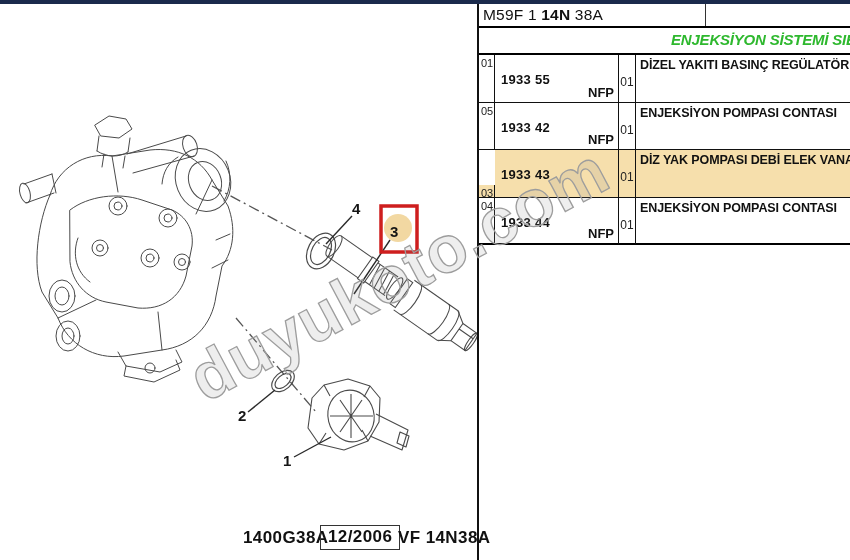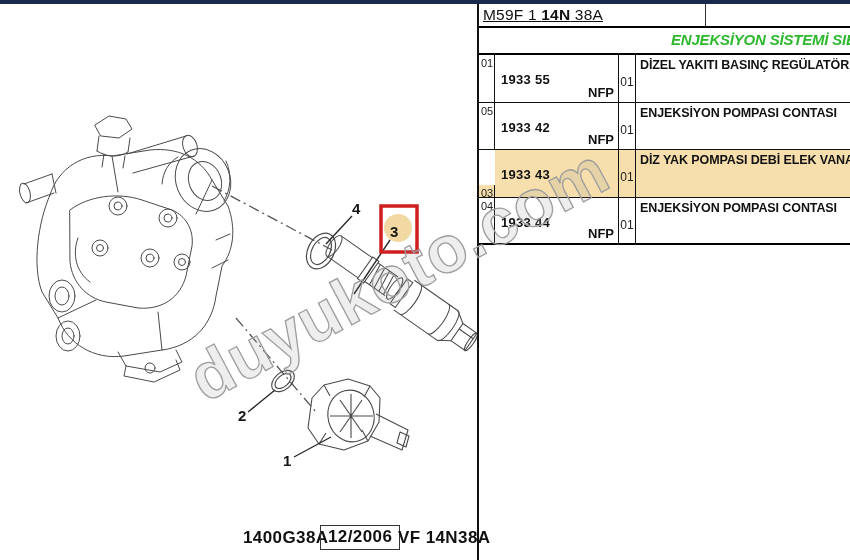--- a/index.html
+++ b/index.html
@@ -8,21 +8,21 @@
     font-family:"Liberation Sans",sans-serif;color:#111;
   }
   
   #topbar{position:absolute;left:0;top:0;width:850px;height:4px;}
   
   #frame-divider{position:absolute;left:477px;top:4px;width:2px;height:556px;background:#111;}
 
   
   #panel{position:absolute;left:479px;top:4px;width:371px;height:552px;}
   .hdr-row{position:relative;height:22px;}
-  .hdr-code{position:absolute;left:4px;top:2px;font-size:15.5px;letter-spacing:.2px;white-space:nowrap;text-decoration:underline;}
+  .hdr-code{position:absolute;left:4px;top:2px;font-size:15.5px;letter-spacing:.2px;white-space:nowrap;}
   .hdr-code b{font-weight:bold;}
   .hdr-div{position:absolute;left:226px;top:0;width:0;height:22px;border-left:1.5px solid #333;}
   .green-row{position:relative;height:25px;border-top:2.5px solid #000;border-bottom:2.5px solid #000;overflow:visible;}
   .green-title{position:absolute;left:192px;top:3px;font-size:15px;font-style:italic;font-weight:bold;white-space:nowrap;letter-spacing:-.2px;}
 
   .grid{display:grid;grid-template-columns:16px 124px 17px 214px;grid-auto-rows:47.5px;width:297px;}
   .t-row{display:contents;}
   .cell{border-right:1.5px solid #111;border-bottom:1.5px solid #111;position:relative;box-sizing:border-box;background:#fff;}
   .cell.last{border-right:none;}
   .t-row:nth-child(4) .cell{border-bottom:2px solid #000;}

